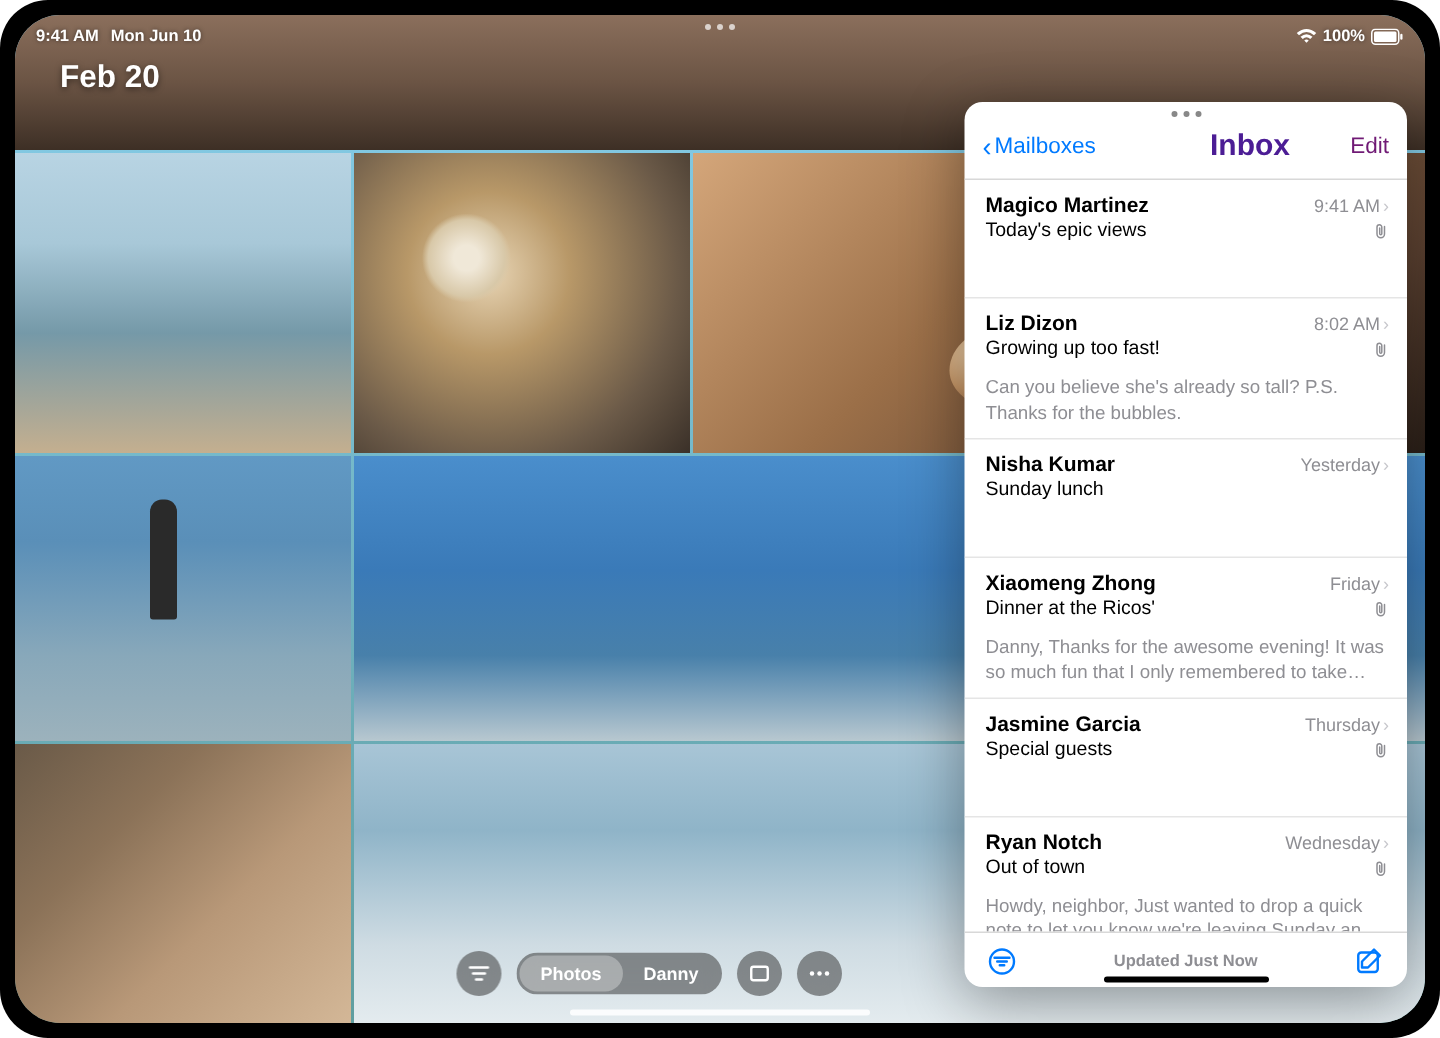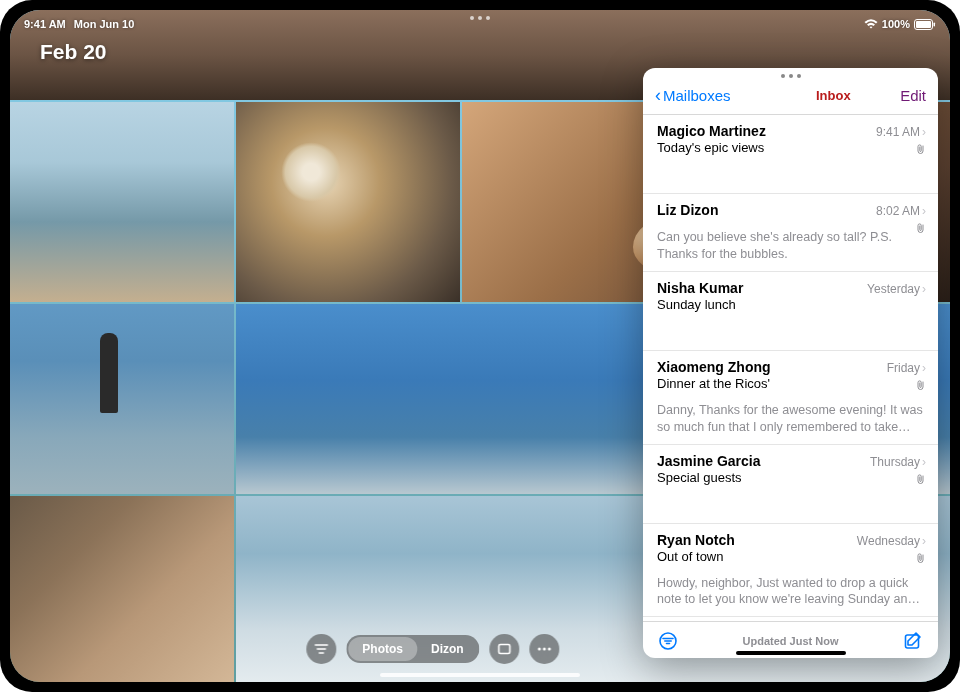--- a/index.html
+++ b/index.html
@@ -195,21 +195,21 @@
   
   .mail-header {
     display: flex;
     align-items: center;
     justify-content: space-between;
     padding: 6px 12px 10px;
     border-bottom: 0.5px solid #d8d8d8;
   }
   .mail-back { display: flex; align-items: center; color: #007aff; font-size: 15px; gap: 2px; }
   .mail-back-chevron { font-size: 18px; line-height: 1; }
-  .mail-title { font-size: 13px; font-weight: 600; color: #b91c1c; margin-left: 36px; }
+  .mail-title { font-size: 20px; font-weight: 600; color: #4c1d95; margin-left: 36px; }
   .mail-edit { color: #701a75; font-size: 15px; }
   
   .mail-list {
     flex: 1;
     overflow: hidden;
   }
   .mail-item {
     padding: 8px 12px 8px 14px;
     border-bottom: 0.5px solid #e5e5e5;
     position: relative;
@@ -294,21 +294,21 @@
       <div class="date-label">Feb 20</div>
 
       <div class="photos-toolbar">
         <div class="toolbar-btn-round">
           <svg width="14" height="12" viewBox="0 0 14 12">
               <path d="M1 2 h12 M3 6 h8 M5 10 h4" stroke="#fff" stroke-width="1.6" stroke-linecap="round"></path>
             </svg>
         </div>
         <div class="toolbar-pill">
           <div class="pill-seg active">Photos</div>
-          <div class="pill-seg">Dizon</div>
+          <div class="pill-seg">Danny</div>
         </div>
         <div class="toolbar-btn-round">
           <svg width="14" height="12" viewBox="0 0 14 12">
               <rect x="1.5" y="1.5" width="11" height="9" rx="1.5" fill="none" stroke="#fff" stroke-width="1.6"></rect>
             </svg>
         </div>
         <div class="toolbar-btn-round">
           <svg width="14" height="4" viewBox="0 0 14 4">
               <circle cx="2" cy="2" r="1.5" fill="#fff"></circle>
               <circle cx="7" cy="2" r="1.5" fill="#fff"></circle>
@@ -354,20 +354,21 @@
             </div>
           </div>
           <div class="mail-item">
             <div class="mail-row1">
               <div class="mail-sender">Liz Dizon</div>
               <div class="mail-time">
                 <span>8:02 AM</span>
                 <span class="mail-chevron">›</span>
               </div>
             </div>
+            <div class="mail-subject">Growing up too fast!</div>
             <div class="mail-preview">Can you believe she's already so tall? P.S. Thanks for the bubbles.</div>
             <div class="mail-attach">
               <svg width="10" height="12" viewBox="0 0 10 12">
                 <path d="M7 3 v5 a2.5 2.5 0 0 1 -5 0 v-4.5 a1.6 1.6 0 0 1 3.2 0 v4.3 a0.7 0.7 0 0 1 -1.4 0 v-3.8" fill="none" stroke="#8e8e93" stroke-width="1" stroke-linecap="round"></path>
               </svg>
             </div>
           </div>
           <div class="mail-item">
             <div class="mail-row1">
               <div class="mail-sender">Nisha Kumar</div>

